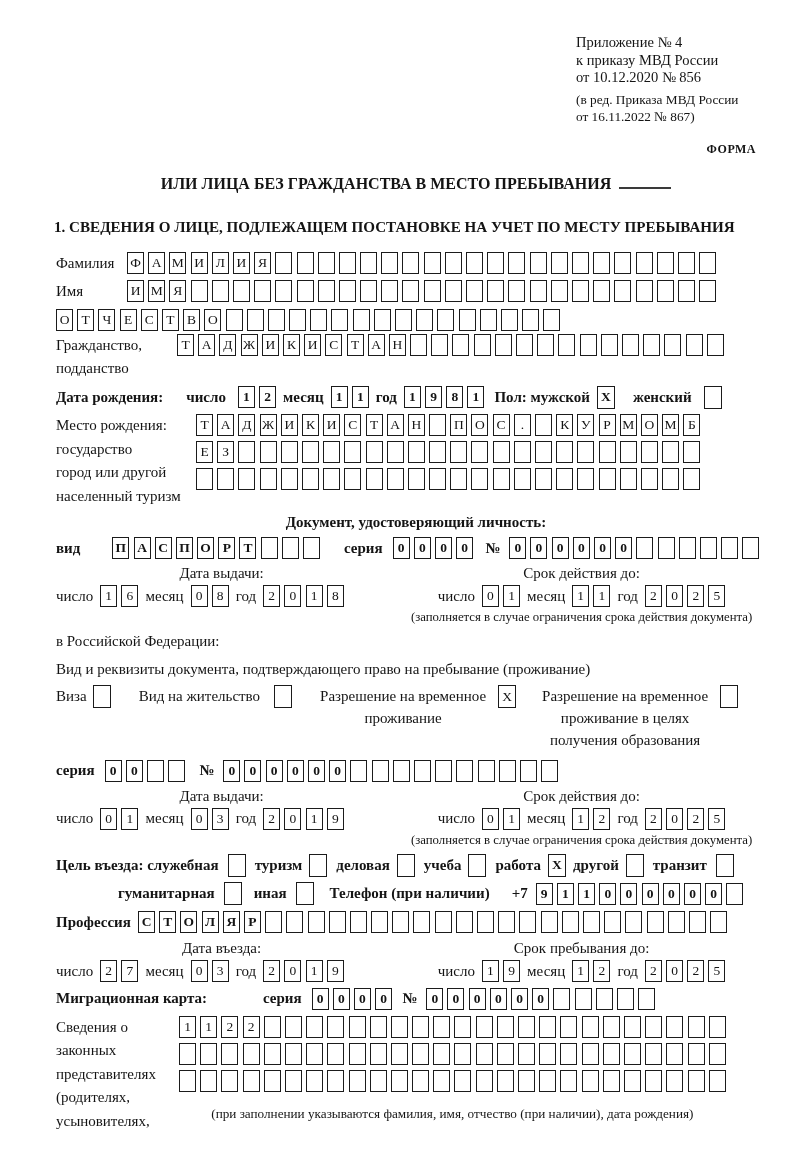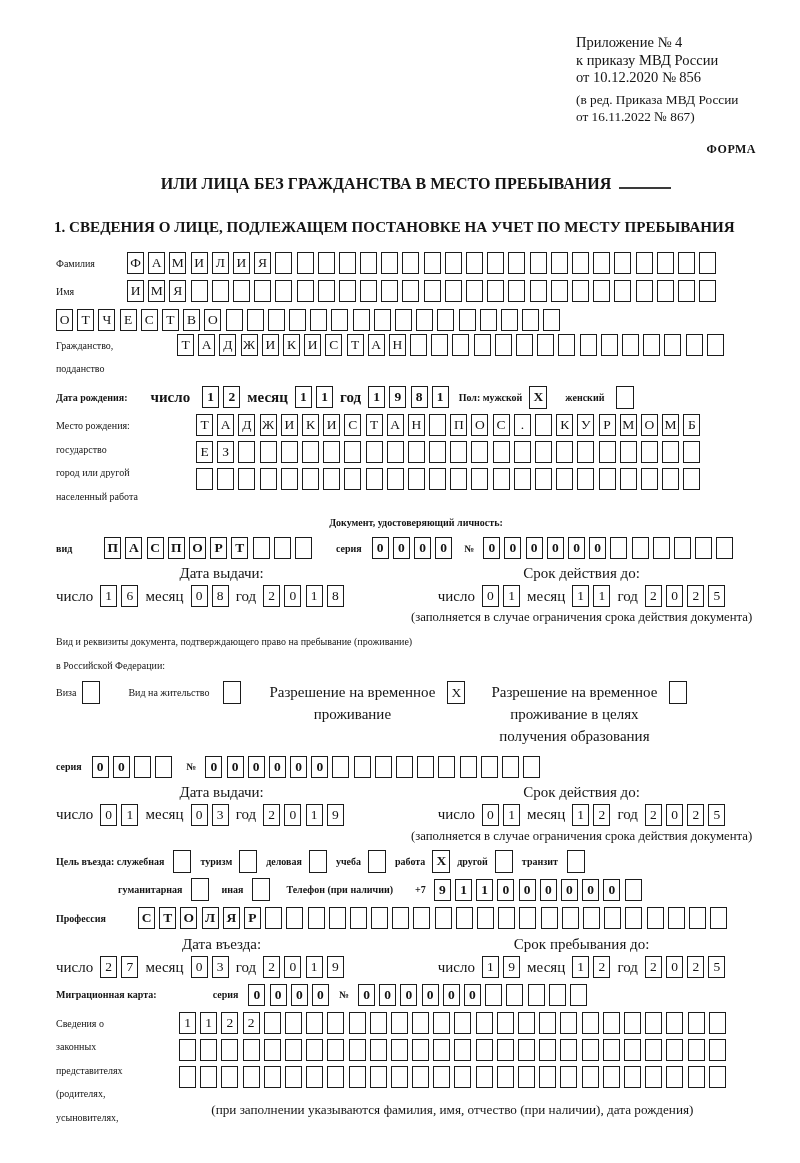--- a/index.html
+++ b/index.html
@@ -9,21 +9,21 @@
 
   .hdr { margin-left:auto; width:200px; font-size:14.5px; line-height:17.5px; }
   .hdr .ed { font-size:13.3px; }
   .forma { text-align:right; font-weight:bold; font-size:12px; margin:16px 20px 15px 0; letter-spacing:.5px; }
 
   .title { text-align:center; font-weight:bold; font-size:16px; line-height:23px; margin-top:15px; }
   .blank { display:inline-block; width:52px; border-bottom:2px solid #3a3a3a; margin-left:8px; }
 
   .sect { font-weight:bold; font-size:15.1px; margin:24px 0 16px -2px; }
 
-  .lbl  { font-size:10px; line-height:23.5px; }
+  .lbl  { font-size:15px; line-height:23.5px; }
   .cells{ display:inline-flex; gap:4.2px; flex:none; }
   .cell { width:15px; height:20px; border:1.6px solid #1b1b1b; display:inline-flex; align-items:center;
           justify-content:center; font-size:13.5px; background:#fff; flex:none; }
   .cb   { width:16px; height:21px; }
 
   .frow { display:flex; align-items:flex-start; margin-bottom:5px; }
   .vctr { align-items:center;font-weight:bold; }
   .dlbl { font-size:15px; margin:0 7px; white-space:nowrap; }
   .dlbl:first-child { margin-left:0; }
 
@@ -216,21 +216,21 @@
     <span class="cell cb">X</span>
     <span class="lbl" style="margin-left:18px;margin-right:12px">женский</span>
     <span class="cell cb"></span>
   </div>
 
   <div class="frow" style="margin-top:3px">
     <div style="width:140px;flex:none">
       <div class="lbl">Место рождения:</div>
       <div class="lbl">государство</div>
       <div class="lbl">город или другой</div>
-      <div class="lbl">населенный работа</div>
+      <div class="lbl">населенный туризм</div>
     </div>
     <div class="colgap">
       <span class="cells">
           <span class="cell">Т</span>
           <span class="cell">А</span>
           <span class="cell">Д</span>
           <span class="cell">Ж</span>
           <span class="cell">И</span>
           <span class="cell">К</span>
           <span class="cell">И</span>
@@ -388,22 +388,22 @@
             <span class="cell">2</span>
             <span class="cell">0</span>
             <span class="cell">2</span>
             <span class="cell">5</span>
           </span>
       </div>
       <div class="note">(заполняется в случае ограничения срока действия документа)</div>
     </div>
   </div>
 
+  <div class="lbl">в Российской Федерации:</div>
   <div class="lbl" style="margin-top:4px">Вид и реквизиты документа, подтверждающего право на пребывание (проживание)</div>
-  <div class="lbl">в Российской Федерации:</div>
 
   <div class="frow" style="margin-top:4px">
     <span class="lbl">Виза</span>
     <span class="cell cb" style="margin-left:6px"></span>
     <span class="lbl" style="margin-left:28px;margin-right:14px">Вид на жительство</span>
     <span class="cell cb"></span>
     <div class="ctr" style="margin-left:28px">
       <div>Разрешение на временное</div>
       <div>проживание</div>
     </div>

